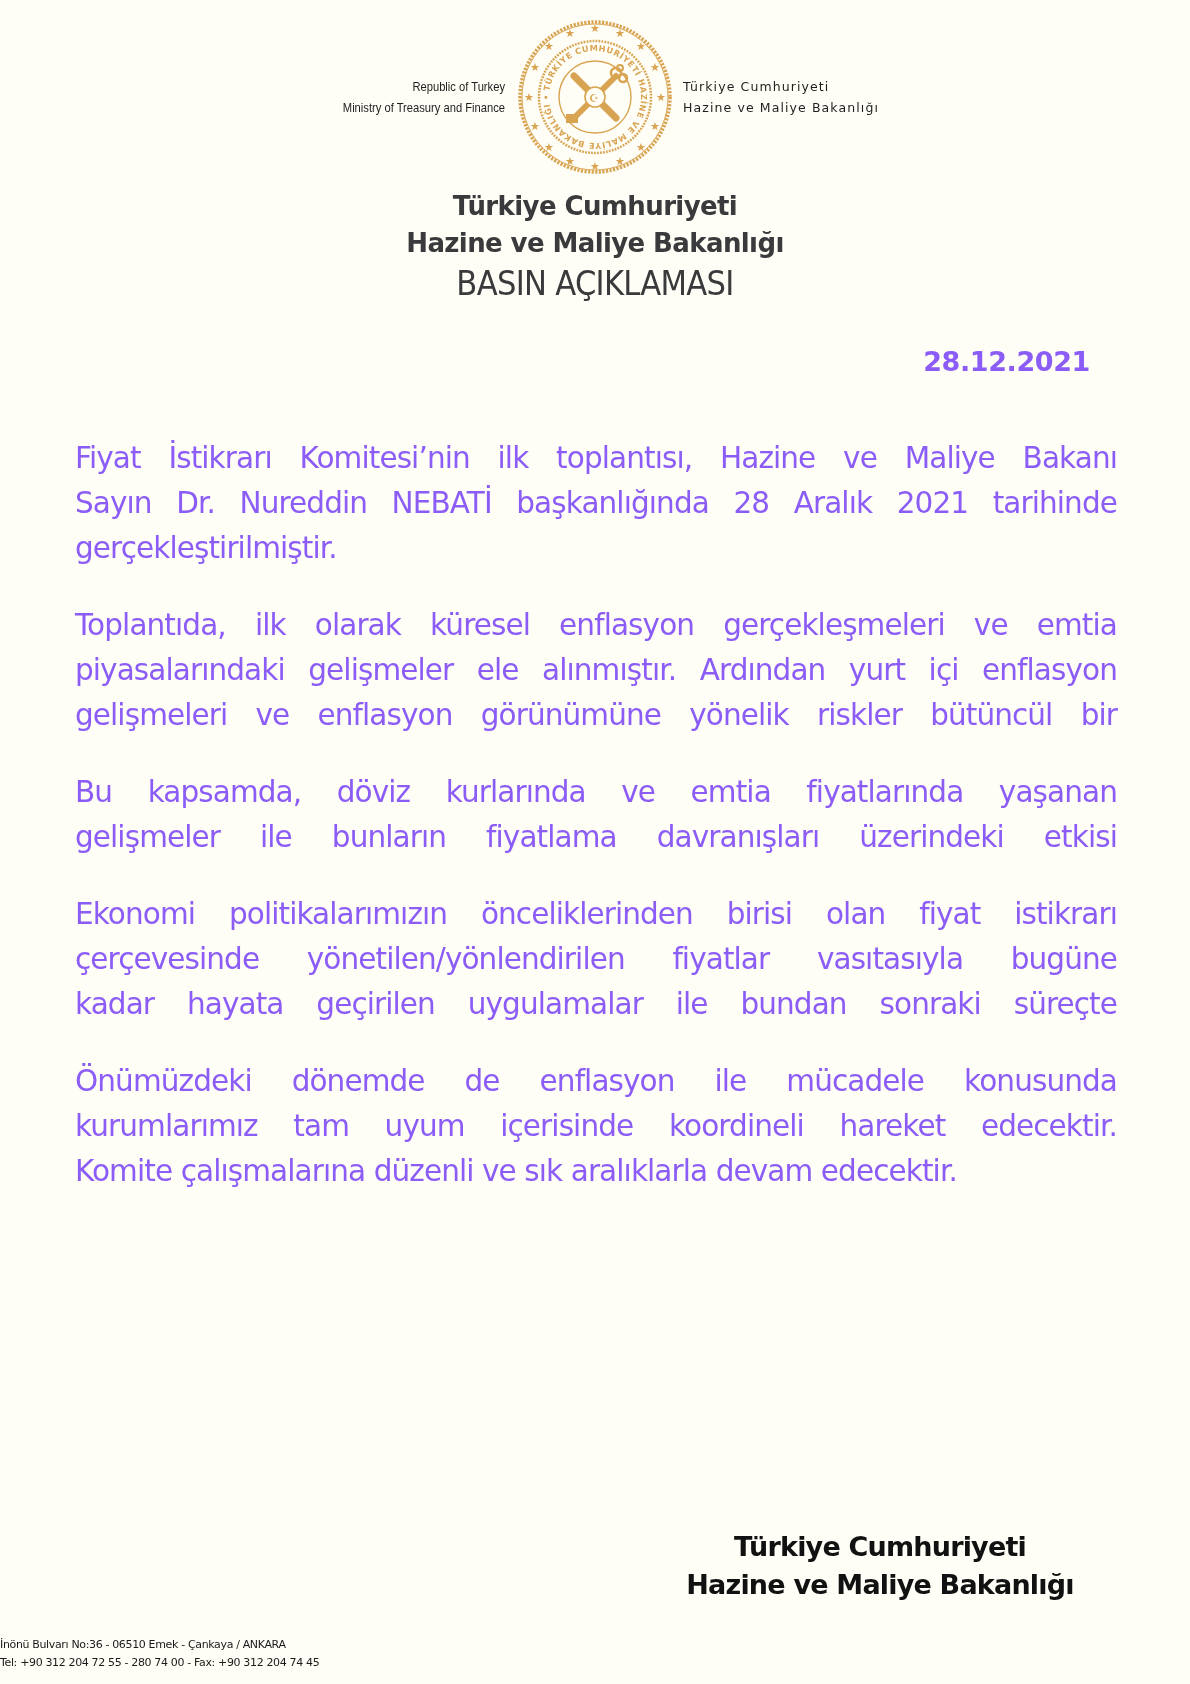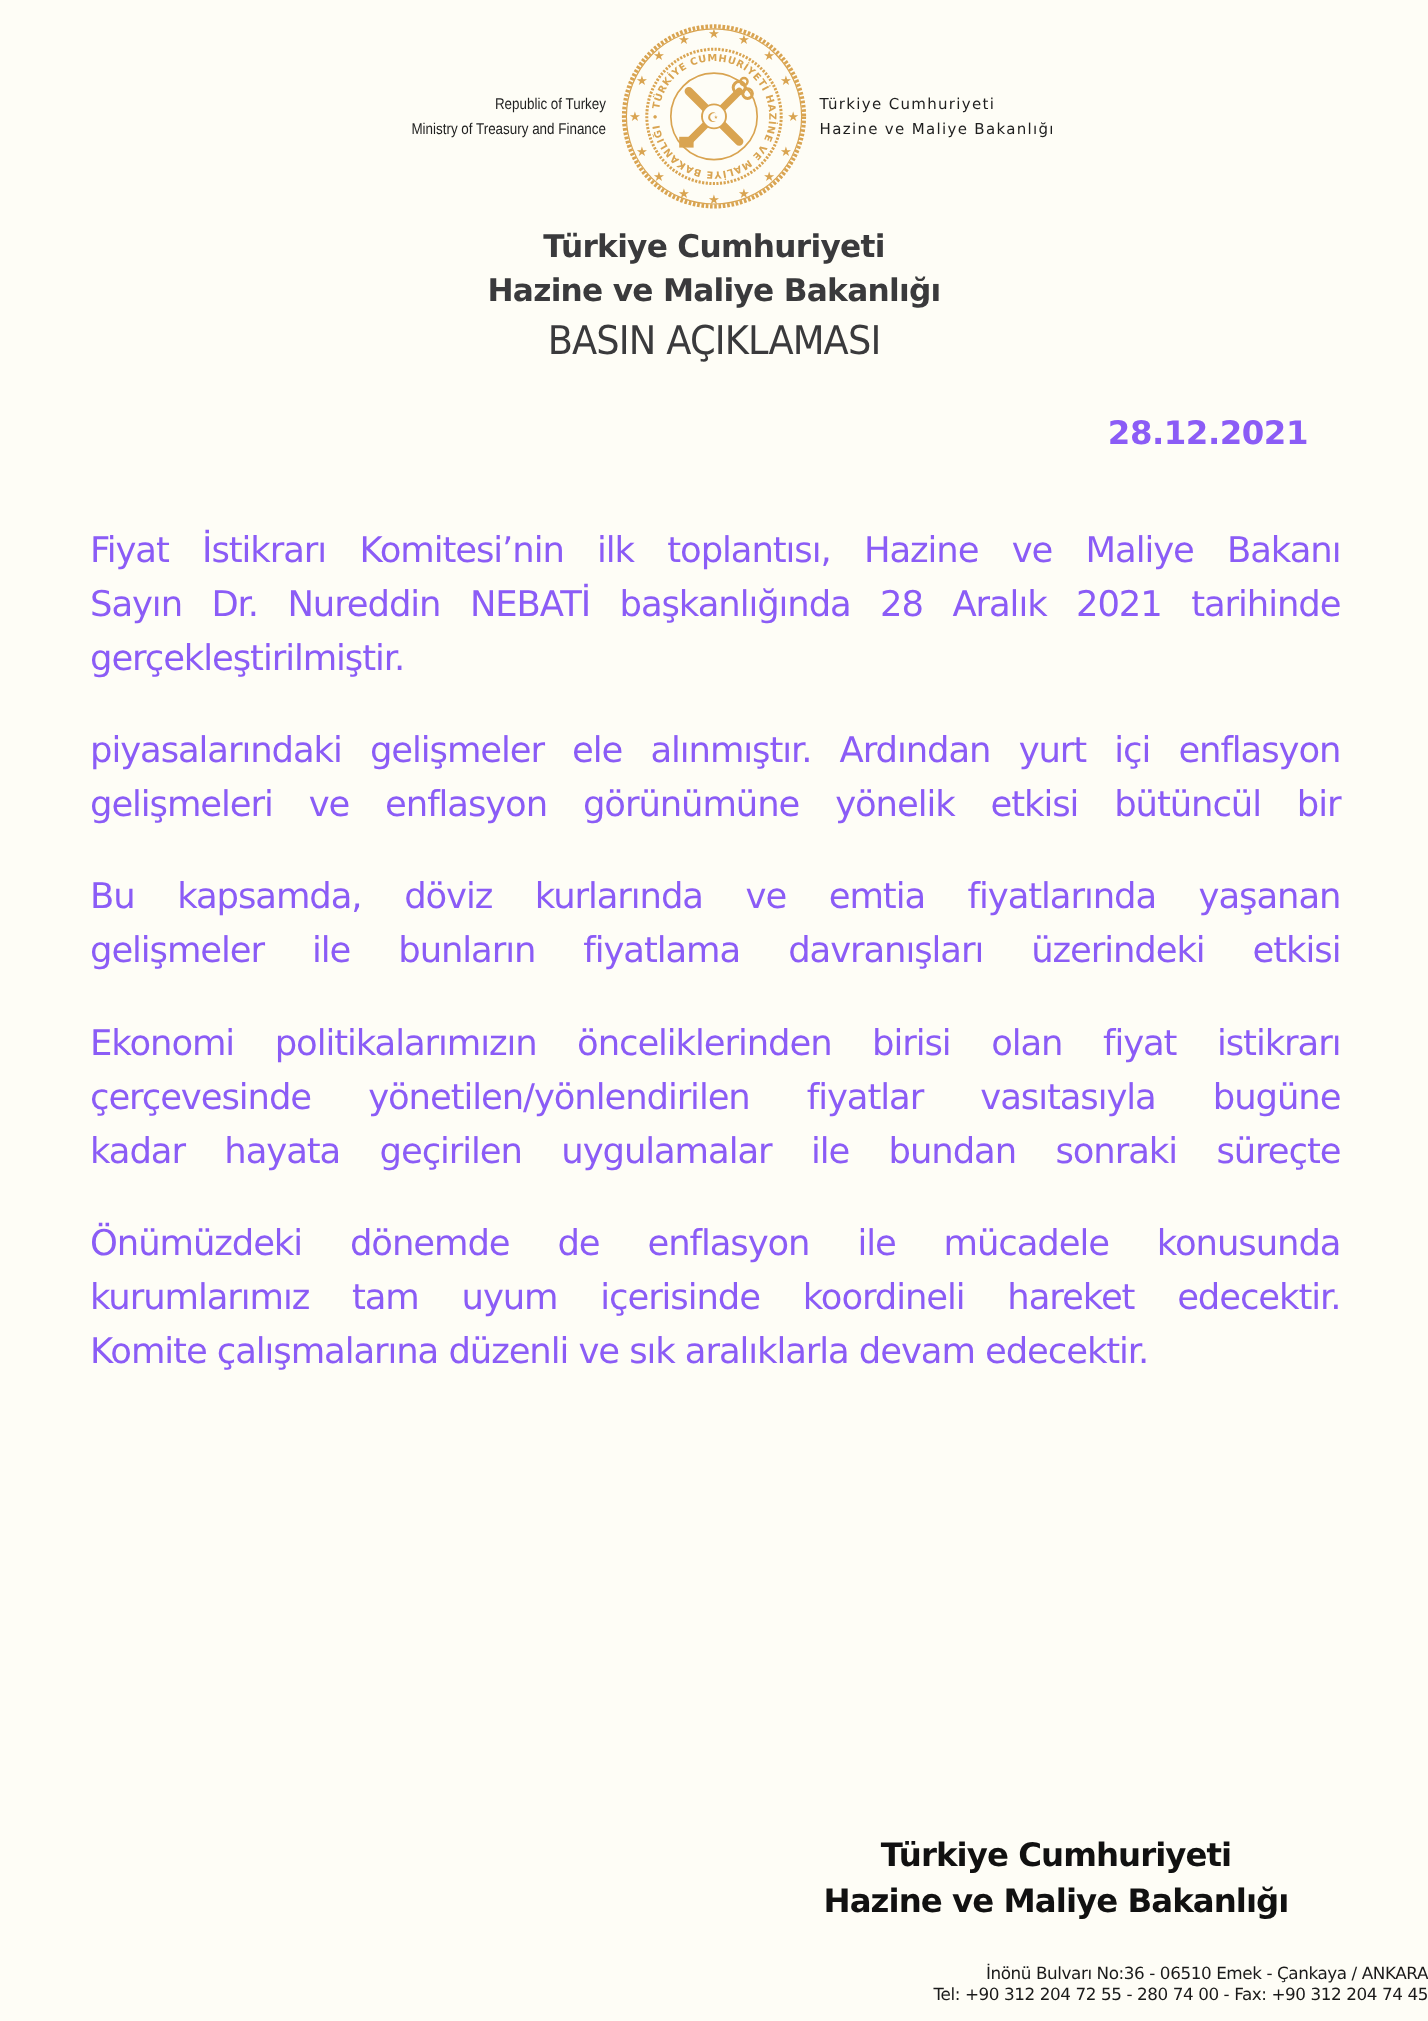--- a/index.html
+++ b/index.html
@@ -102,23 +102,23 @@
     font-weight: bold;
     font-size: 27px;
     line-height: 38px;
     color: #111;
     letter-spacing: -0.8px;
   }
 
   
   .footer {
     left: 0; width: 1190px; top: 1636px;
-    text-align: right;
-    font-family: "DejaVu Sans", sans-serif;
-    font-size: 14px;
+    text-align: left;
+    font-family: "DejaVu Sans", sans-serif;
+    font-size: 11px;
     line-height: 18px;
     color: #1a1a1a;
     letter-spacing: -0.35px;
   }
 </style>
 </head>
 <body>
 
 <div class="abs lh-left">
   <div>Republic of Turkey</div>
@@ -189,22 +189,23 @@
 
 <div class="abs date">28.12.2021</div>
 
 <div class="abs body-text">
   <p class="para">
     <span class="line">Fiyat İstikrarı Komitesi’nin ilk toplantısı, Hazine ve Maliye Bakanı</span>
     <span class="line">Sayın Dr. Nureddin NEBATİ başkanlığında 28 Aralık 2021 tarihinde</span>
     <span class="line last">gerçekleştirilmiştir.</span>
   </p>
   <p class="para">
+    <span class="line">Toplantıda, ilk olarak küresel enflasyon gerçekleşmeleri ve emtia</span>
     <span class="line">piyasalarındaki gelişmeler ele alınmıştır. Ardından yurt içi enflasyon</span>
-    <span class="line">gelişmeleri ve enflasyon görünümüne yönelik etkisi bütüncül bir</span>
+    <span class="line">gelişmeleri ve enflasyon görünümüne yönelik riskler bütüncül bir</span>
   </p>
   <p class="para">
     <span class="line">Bu kapsamda, döviz kurlarında ve emtia fiyatlarında yaşanan</span>
     <span class="line">gelişmeler ile bunların fiyatlama davranışları üzerindeki etkisi</span>
   </p>
   <p class="para">
     <span class="line">Ekonomi politikalarımızın önceliklerinden birisi olan fiyat istikrarı</span>
     <span class="line">çerçevesinde yönetilen/yönlendirilen fiyatlar vasıtasıyla bugüne</span>
     <span class="line">kadar hayata geçirilen uygulamalar ile bundan sonraki süreçte</span>
   </p>

